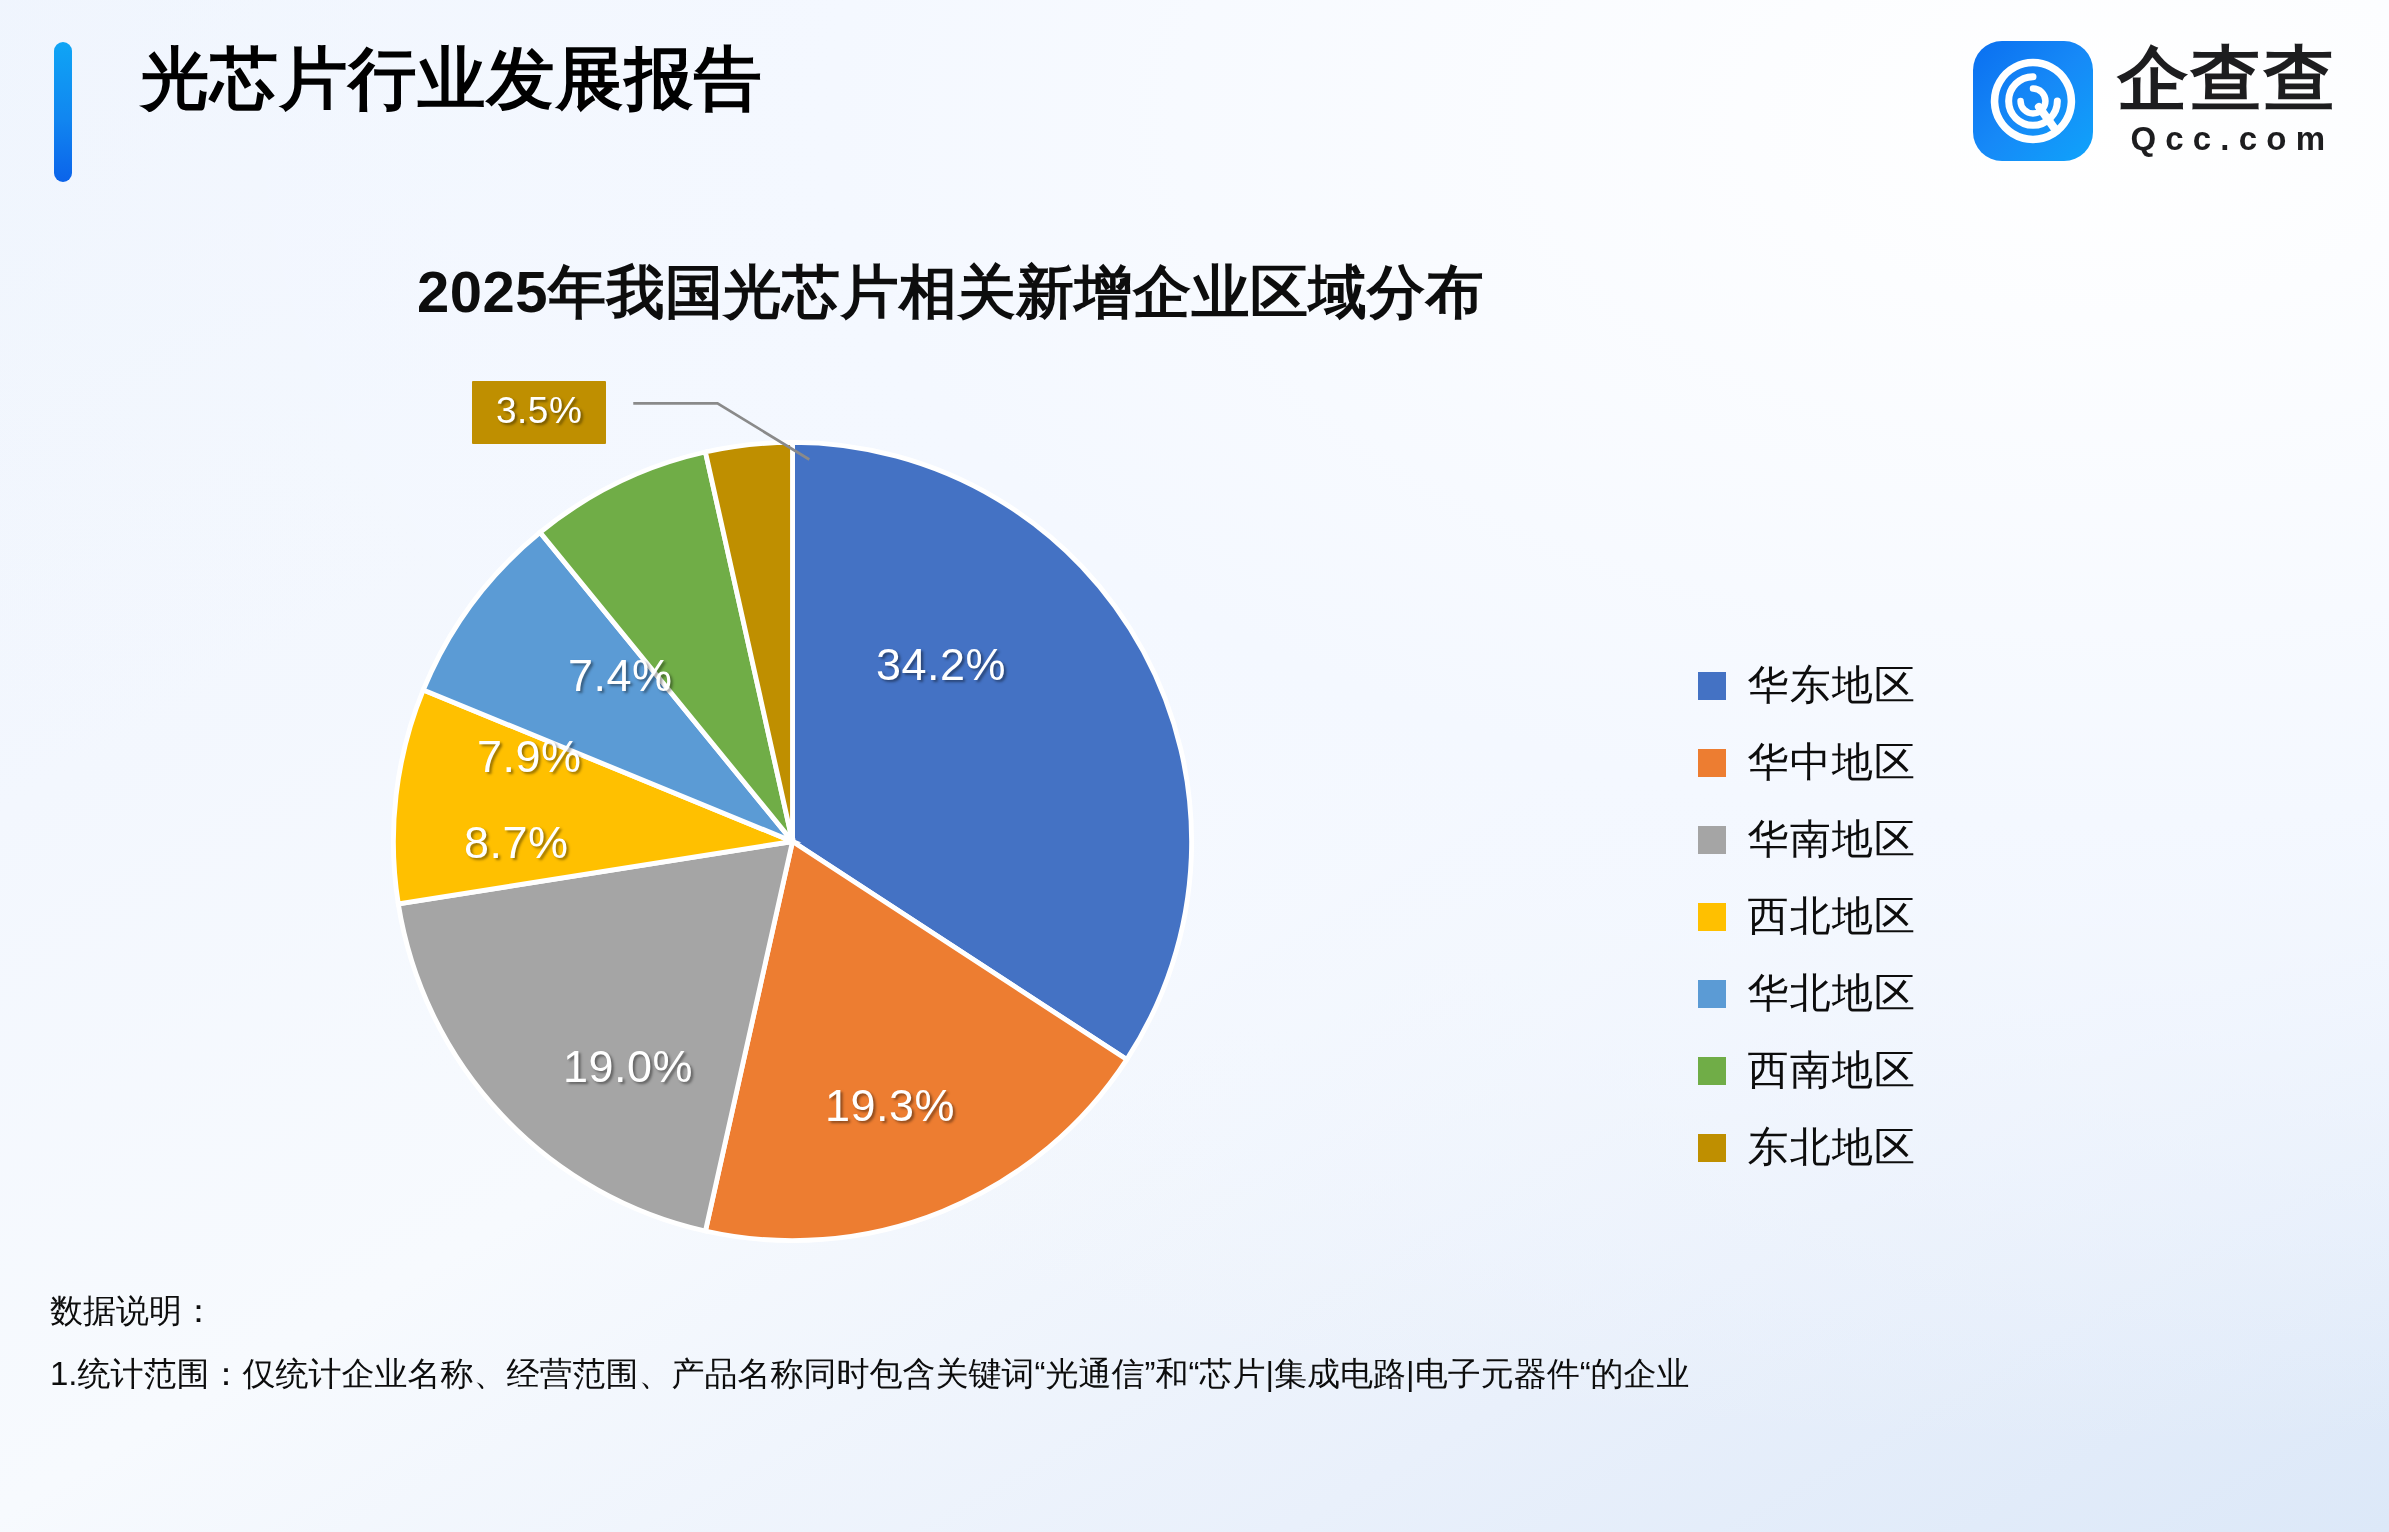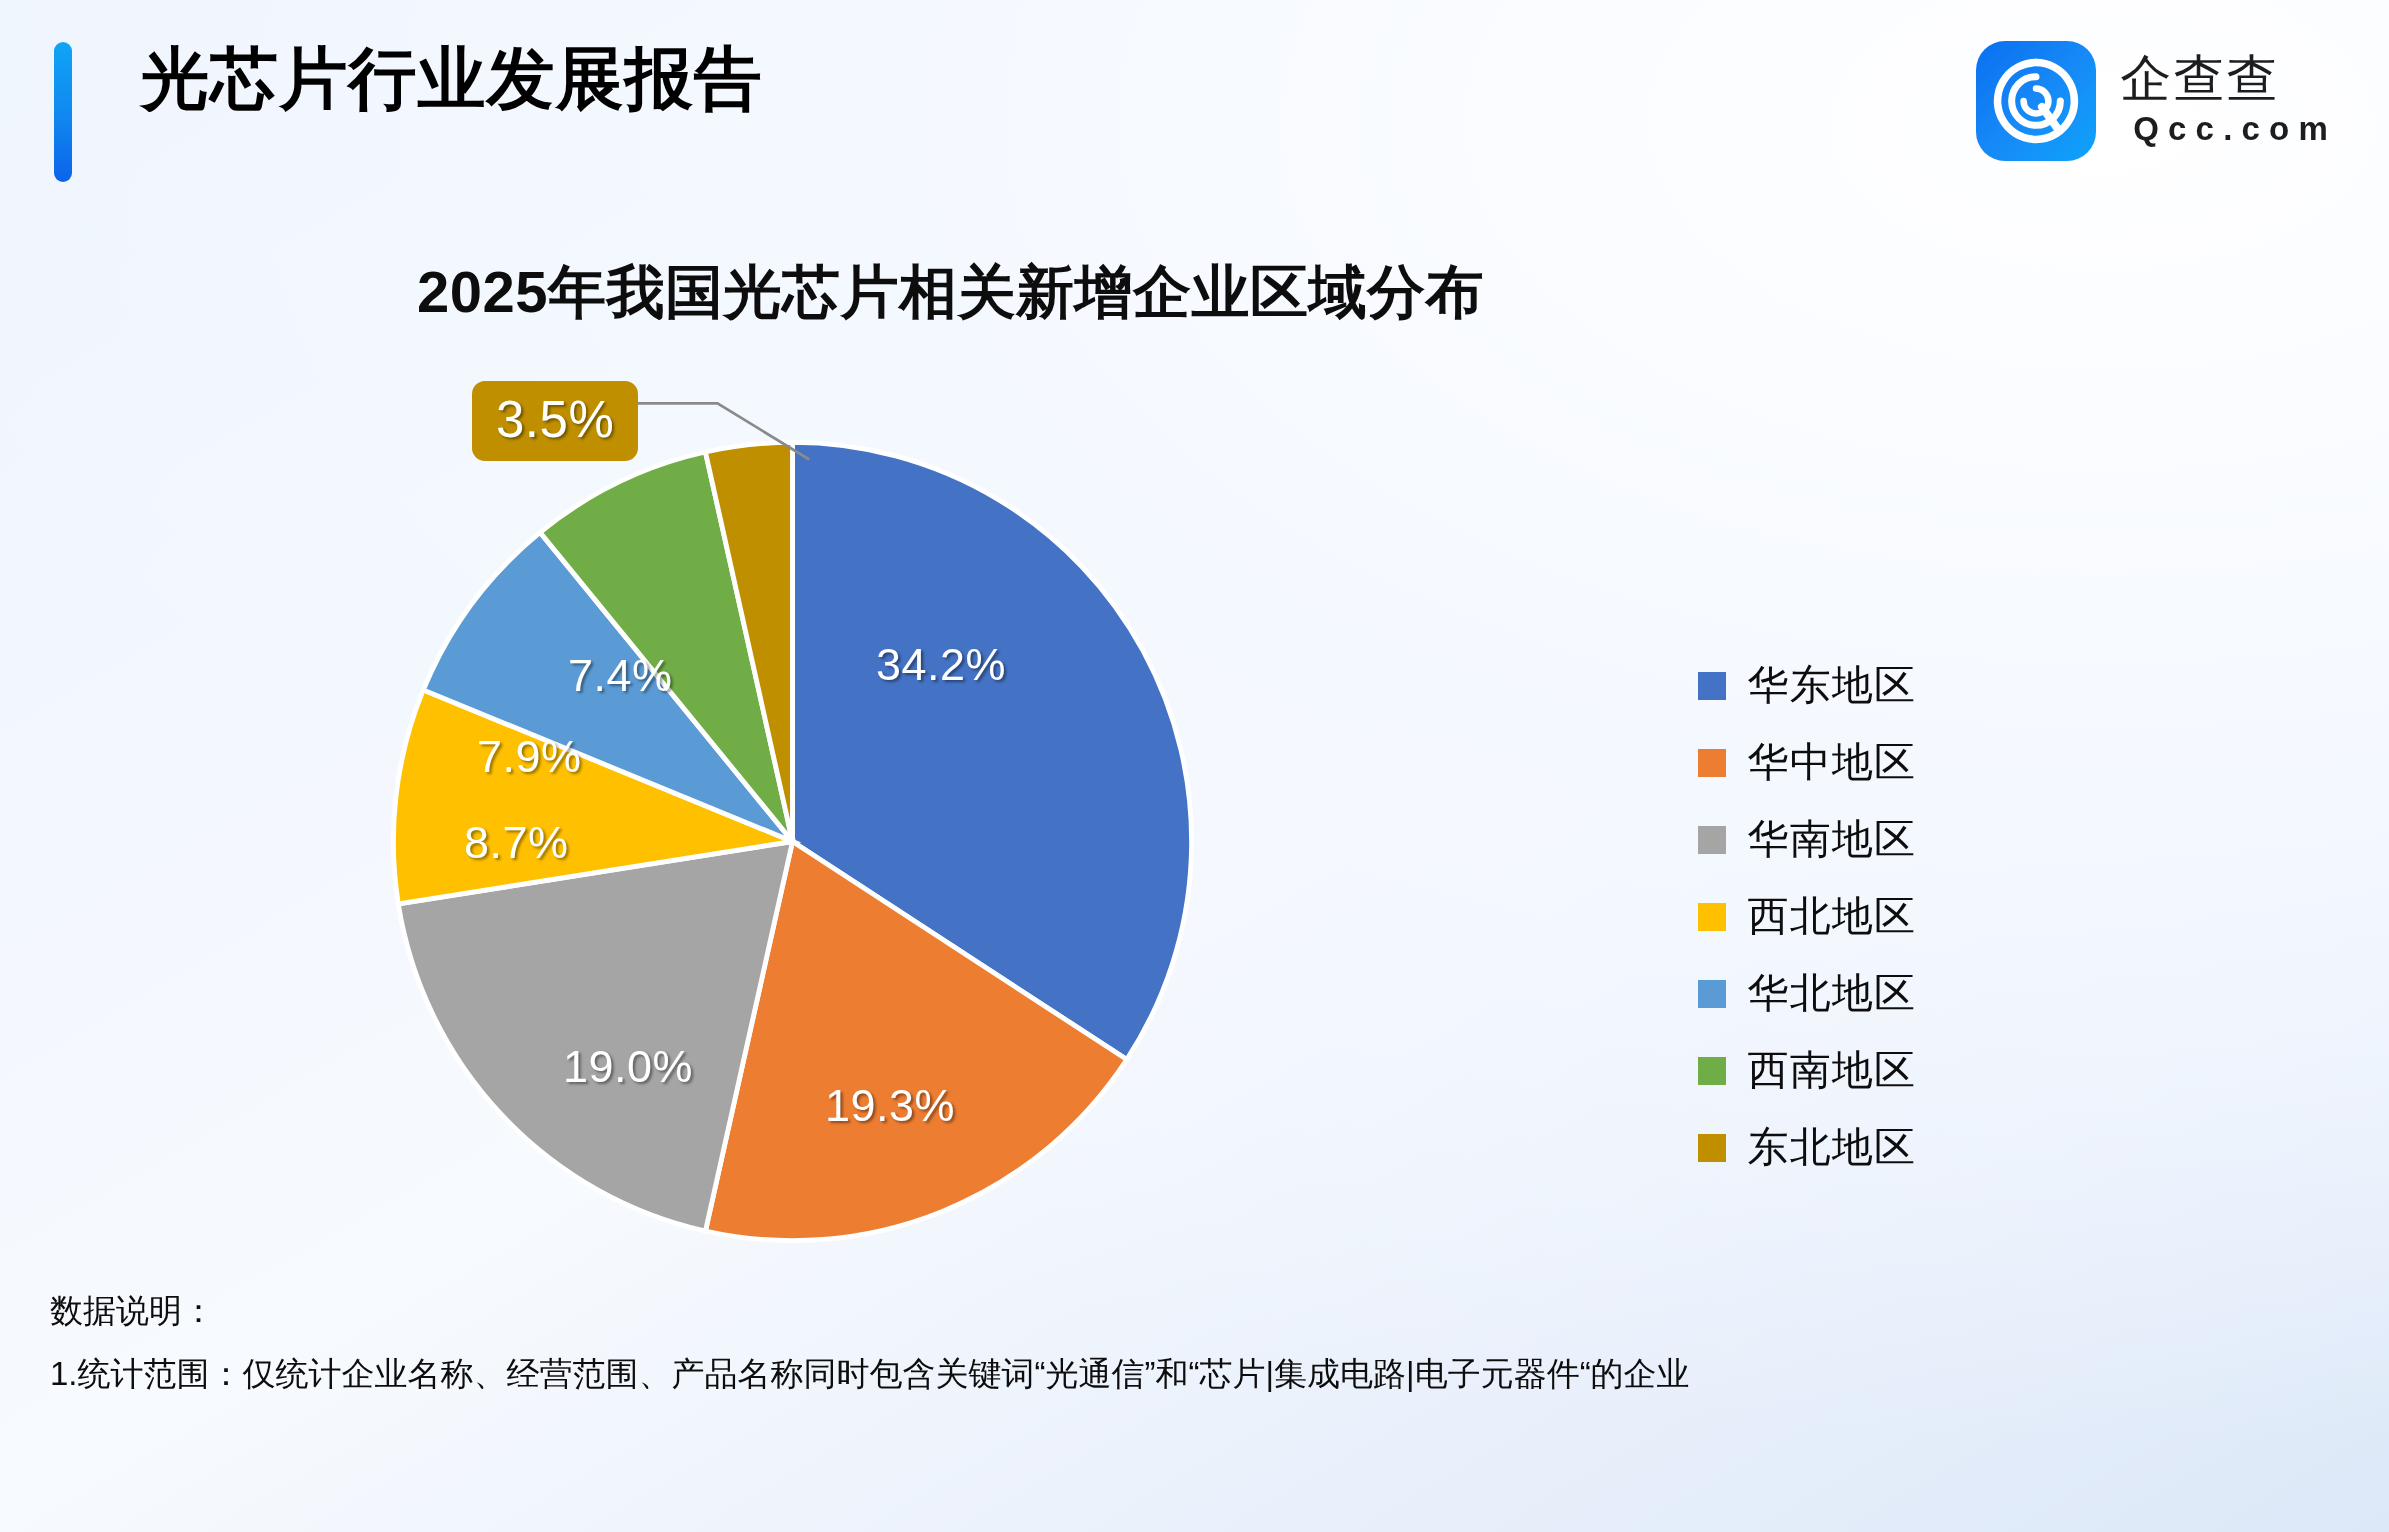--- a/index.html
+++ b/index.html
@@ -63,22 +63,22 @@
     align-items: center;
     justify-content: center;
   }
   #logo-mark svg { display:block; }
   #logo-text {
     display: flex;
     flex-direction: column;
     justify-content: center;
   }
   #logo-cn {
-    font-size: 51px;
-    font-weight: normal;
+    font-size: 71px;
+    font-weight: bold;
     color: #1d1d1f;
     line-height: 1.02;
     letter-spacing: 2.2px;
     white-space: nowrap;
   }
   #logo-en {
     font-size: 33px;
     font-weight: bold;
     color: #1d1d1f;
     letter-spacing: 9.2px;
@@ -121,22 +121,22 @@
     text-shadow: 2.2px 2.2px 2.7px rgba(0,0,0,0.42);
     white-space: nowrap;
     letter-spacing: 0.5px;
   }
 
   #callout-35 {
     position: absolute;
     left: 472px; top: 381px;
     background: #bf8f00;
     padding: 8.6px 24px 12px 24px;
-    border-radius: 13px;
-    font-size: 51px;
+    border-radius: 1px;
+    font-size: 37px;
     color: #ffffff;
     text-shadow: 2.2px 2.2px 2.7px rgba(0,0,0,0.42);
     white-space: nowrap;
     letter-spacing: 0.5px;
   }
   #callout-line {
     position: absolute;
     left: 631px; top: 399px;
     width: 227px; height: 108px;
     pointer-events: none;

